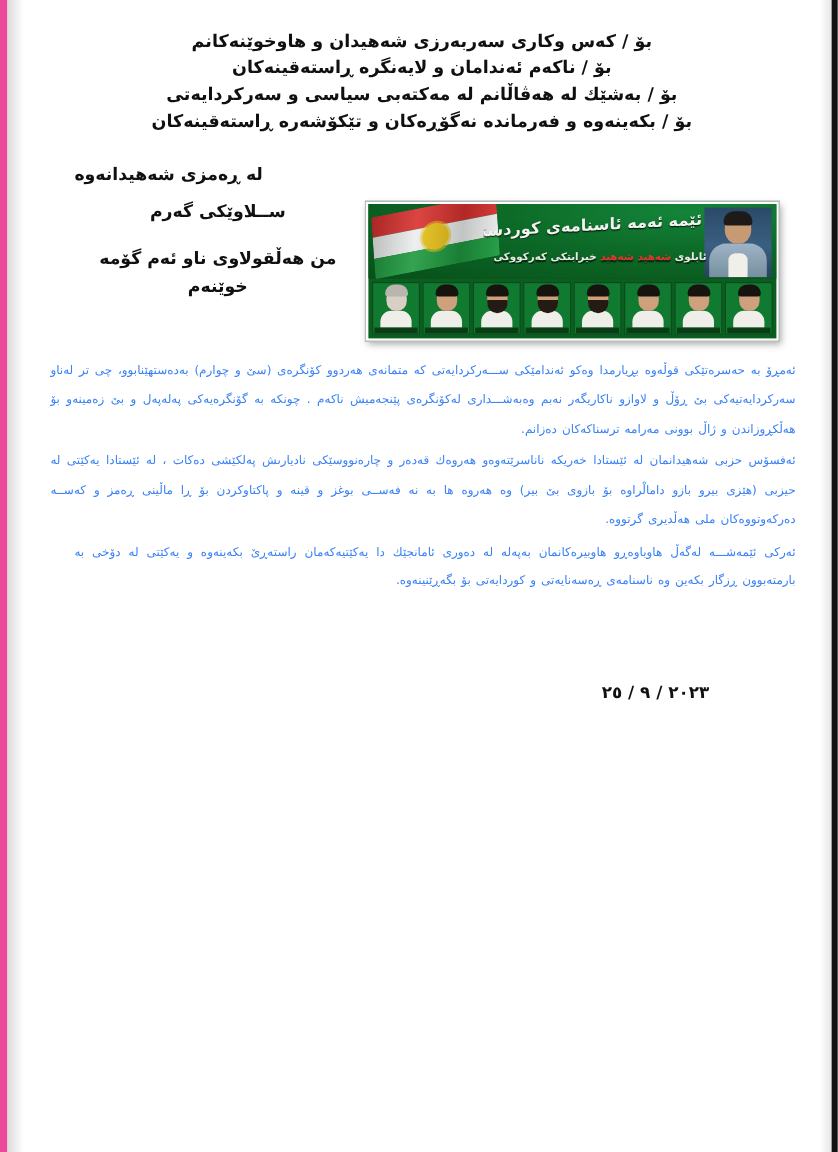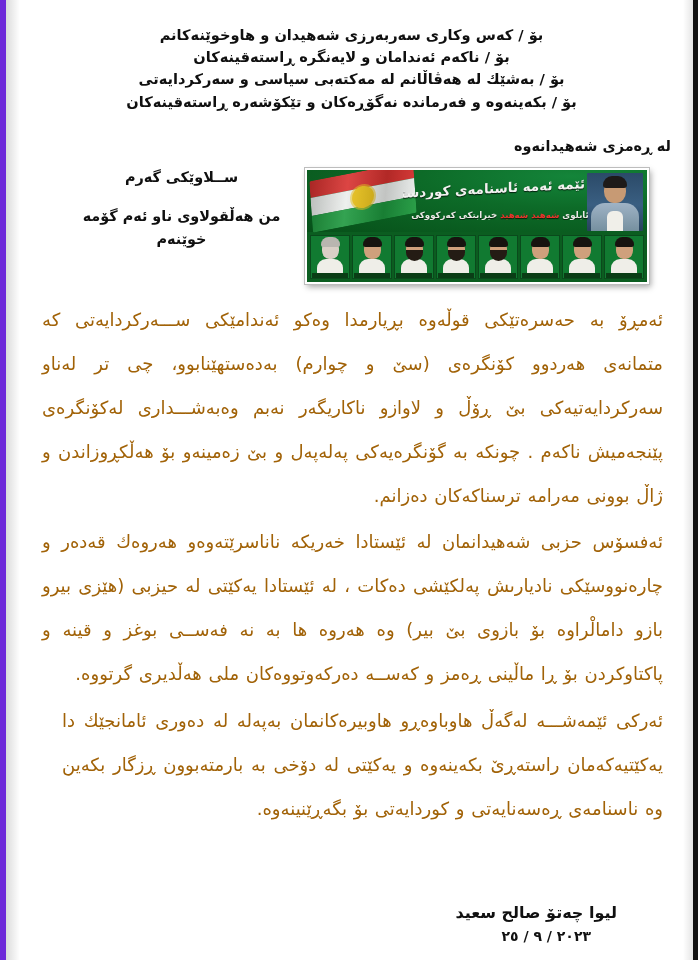--- a/index.html
+++ b/index.html
@@ -6,21 +6,21 @@
   html,body{margin:0;padding:0;background:#1a1a1a;}
   body{
     width:698px;height:960px;
     font-family:"DejaVu Sans","Liberation Sans",sans-serif;
     overflow:hidden;position:relative;
   }
   #page{
     position:absolute;inset:0;
     background:#ffffff;
     box-sizing:border-box;
-    border-left:6px solid #6d28d9;
+    border-left:6px solid #ec4899;
     border-right:5px solid #121212;
     overflow:hidden;
   }
   
   #page:before{
     content:"";position:absolute;left:0;top:0;bottom:0;width:14px;
     background:linear-gradient(to right,rgba(0,0,0,.14),rgba(0,0,0,0));
     pointer-events:none;z-index:5;
   }
   #page:after{
@@ -41,21 +41,21 @@
     font-size:14.6px;font-weight:bold;color:#101010;
     line-height:1.52;letter-spacing:0;white-space:nowrap;
     text-align:center;
     padding-left:6px;
   }
 
   .gap-a{height:22px;}
 
   .salute{
     font-size:14.4px;font-weight:bold;color:#101010;
-    text-align:right;line-height:1.6;padding-left:30px;
+    text-align:left;line-height:1.6;padding-left:30px;
   }
   .salute.s2{letter-spacing:.2px;}
 
   
   .band{position:relative;margin-top:6px;}
   .banner{
     float:right;
     width:340px;height:112px;
     margin:4px 22px 8px 14px;
     position:relative;
@@ -163,21 +163,21 @@
 
   .band-txt{
     overflow:hidden;
     padding-top:2px;
   }
   .band-txt .salute{text-align:center;padding-left:40px;}
 
   
   .body-wrap{clear:both;padding:6px 8px 0 10px;}
   .para{
-    font-size:18px;color:#a16207;
+    font-size:10px;color:#3b82f6;
     line-height:2.45;
     text-align:justify;
     text-justify:inter-word;
     margin:0 0 2px 0;
     word-spacing:1px;
   }
   .para.last-center{text-align:justify;margin-left:20px;}
 
   .closing{
     margin-top:30px;
@@ -307,19 +307,18 @@
       </div>
     </div>
 
     <div class="body-wrap">
       <p class="para">ئەمڕۆ  بە  حەسرەتێكى قوڵەوە بڕيارمدا وەكو  ئەندامێكى  ســـەركردايەتى كە متمانەى  هەردوو كۆنگرەى (سێ و چوارم)  بەدەستهێنابوو، چى تر لەناو سەركردايەتيەكى بێ ڕۆڵ و لاوازو ناكاريگەر نەبم وەبەشـــدارى لەكۆنگرەى پێنجەميش ناكەم . چونكە بە گۆنگرەيەكى پەلەپەل و بێ زەمينەو بۆ هەڵكڕوزاندن و ژاڵ بوونى مەرامە ترسناكەكان دەزانم.</p>
       <p class="para">ئەفسۆس حزبى شەهيدانمان لە ئێستادا خەريكە ناناسرێتەوەو هەروەك قەدەر و چارەنووسێكى ناديارىش پەلكێشى دەكات ، لە ئێستادا يەكێتى لە حيزبى (هێزى بيرو بازو دامالْراوە بۆ بازوى بێ بير) وە  هەروە ها بە نە فەســى بوغز و قينە و پاكتاوكردن بۆ ڕا ماڵينى ڕەمز و كەســە دەركەوتووەكان ملى هەڵديرى گرتووە.</p>
       <p class="para last-center">ئەركى ئێمەشـــە لەگەڵ هاوباوەڕو هاوبيرەكانمان بەپەلە لە دەورى ئامانجێك دا يەكێتيەكەمان راستەڕێ بكەينەوە و يەكێتى لە دۆخى بە بارمتەبوون ڕزگار بكەين وە ناسنامەى ڕەسەنايەتى و كوردايەتى بۆ بگەڕێنينەوە.</p>
 
 
       <div class="sign">
-        <div class="name">ليوا چەتۆ صالح سعيد</div>
         <div class="date">٢٠٢٣ / ٩ / ٢٥</div>
       </div>
     </div>
 
   </div>
 </div>
 
 </body></html>

